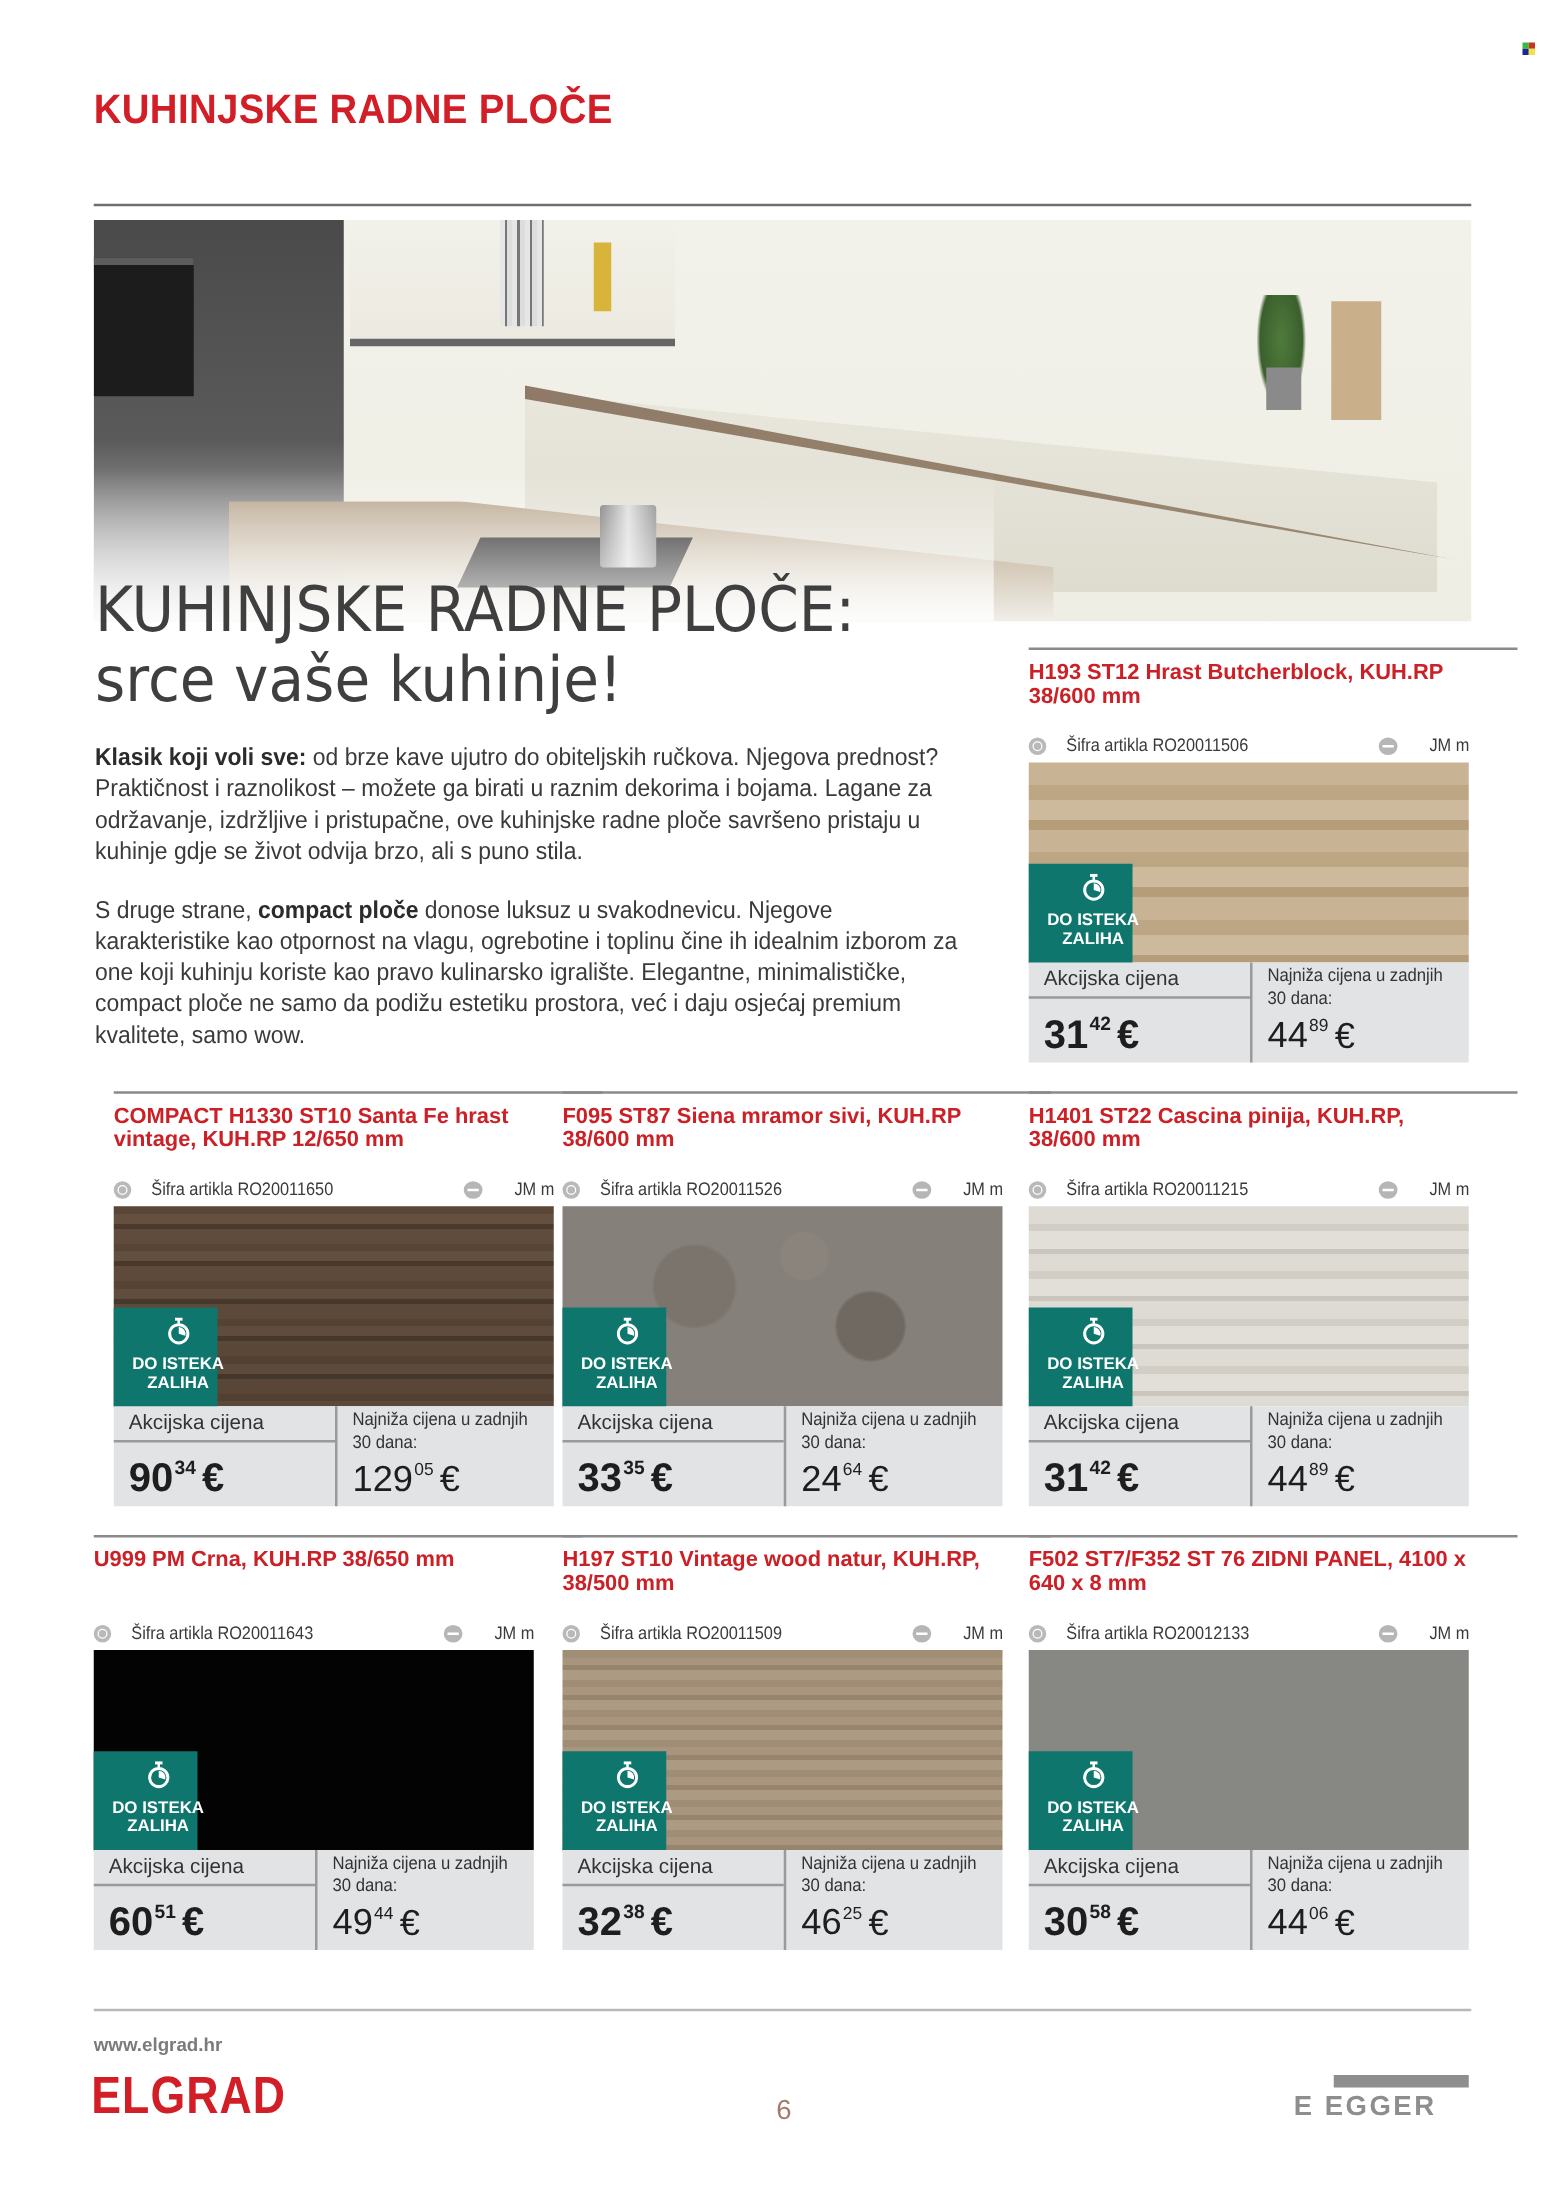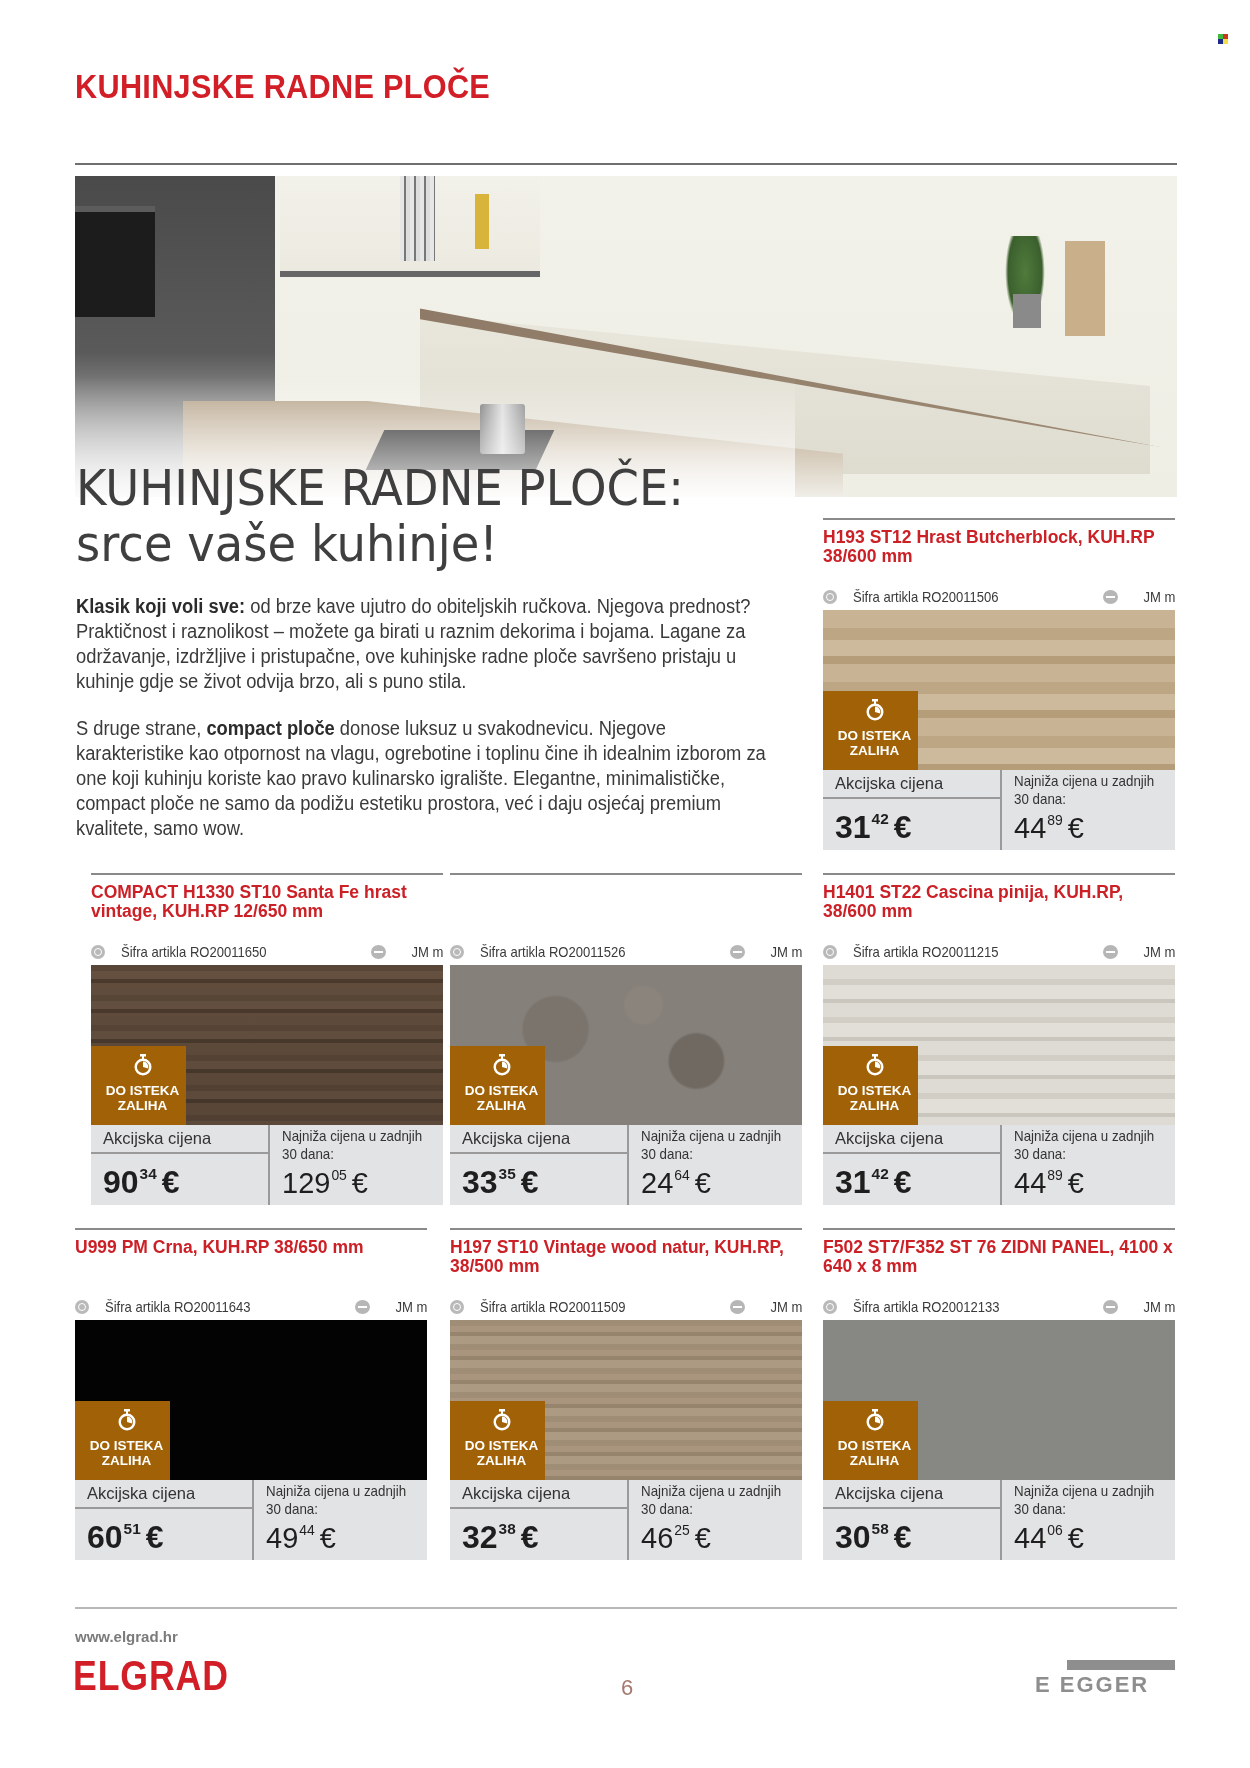--- a/index.html
+++ b/index.html
@@ -26,32 +26,32 @@
   .hero .pot2{position:absolute;left:938px;top:118px;width:28px;height:34px;background:#8a8a8a;}
   .hero .board{position:absolute;left:990px;top:65px;width:40px;height:95px;background:#c9b08b;}
   .hero .fade{position:absolute;left:0;top:200px;width:720px;height:121px;background:linear-gradient(180deg,rgba(255,255,255,0) 0%,rgba(255,255,255,0.85) 100%);}
   
   .headline{left:76px;top:460px;font-family:"DejaVu Sans",sans-serif;font-size:50px;line-height:56px;color:#3f3f3f;font-weight:normal;letter-spacing:0px;transform:scaleX(0.93);transform-origin:left;}
   .headline .l2{display:block;}
   .body-text{left:76px;top:594px;width:740px;font-size:19.5px;line-height:25px;color:#3a3a3a;font-family:"Liberation Sans",sans-serif;transform:scaleX(0.94);transform-origin:left;}
   .body-text p{margin:0 0 22px 0;}
   .body-text b{font-weight:bold;color:#2b2b2b;}
   
-  .card{position:absolute;width:352px;height:335px;}
+  .card{position:absolute;width:352px;height:335px;padding-left:39px;}
   .card .divider{position:absolute;left:0;top:0;width:100%;height:2px;background:#8a8a8a;}
   .card .title{position:absolute;left:0;top:10px;width:352px;font-size:17.5px;line-height:19px;font-weight:bold;color:#cc2027;}
   .card .info{position:absolute;left:0;top:71px;width:352px;height:20px;font-size:14.5px;color:#3a3a3a;}
   .card .info .search-ic{position:absolute;left:0;top:1px;width:14px;height:14px;border-radius:50%;background:#b9b9b9;}
   .card .info .search-ic::after{content:"";position:absolute;left:3px;top:3px;width:6px;height:6px;border:1.5px solid #fff;border-radius:50%;}
   .card .info .code{position:absolute;left:30px;top:0;transform:scaleX(0.9);transform-origin:left;}
   .card .info .unit-ic{position:absolute;left:280px;top:1px;width:15px;height:14px;border-radius:50%;background:#b6b6b6;}
   .card .info .unit-ic::after{content:"";position:absolute;left:3px;top:6px;width:9px;height:1.5px;background:#fff;}
   .card .info .unit{position:absolute;right:0;top:0;transform:scaleX(0.9);transform-origin:right;}
   .card .swatch{position:absolute;left:0;top:92px;width:352px;height:160px;}
-  .card .badge{position:absolute;left:0;top:173px;width:95px;height:80px;background:#a16207;color:#fff;text-align:center;}
+  .card .badge{position:absolute;left:0;top:173px;width:83px;height:80px;background:#0f766e;color:#fff;text-align:center;}
   .card .badge .watch{position:absolute;left:43px;top:8px;width:18px;height:22px;}
   .card .badge .bt{position:absolute;left:0;top:38px;width:103px;font-size:13.5px;line-height:14.5px;font-weight:bold;}
   .card .prices{position:absolute;left:0;top:252px;width:352px;height:80px;background:#e2e3e5;}
   .card .prices .left{position:absolute;left:0;top:0;width:177px;height:80px;border-right:2px solid #9a9a9a;}
   .card .prices .left .lbl{position:absolute;left:12px;top:4px;font-size:16.5px;color:#333;}
   .card .prices .left .sep{position:absolute;left:0;top:27px;width:177px;height:2px;background:#9a9a9a;}
   .card .prices .left .val{position:absolute;left:12px;top:39px;font-size:32px;font-weight:bold;color:#1e1e1e;white-space:nowrap;}
   .card .prices .right{position:absolute;left:179px;top:0;width:173px;height:80px;text-decoration:underline;}
   .card .prices .right .lbl{position:absolute;left:12px;top:2px;width:165px;font-size:14.5px;line-height:18px;color:#333;transform:scaleX(0.92);transform-origin:left;}
   .card .prices .right .val{position:absolute;left:12px;top:42px;font-size:29px;color:#1e1e1e;white-space:nowrap;}
@@ -173,20 +173,21 @@
       </div>
       <div class="right">
         <div class="lbl">Najniža cijena u zadnjih 30 dana:</div>
         <div class="val"><span>129</span><sup>05</sup><span class="eur">€</span></div>
       </div>
     </div>
   </div>
 
   <div class="card" style="left: 450px; top: 873px;">
     <div class="divider"></div>
+    <div class="title">F095 ST87 Siena mramor sivi, KUH.RP 38/600 mm</div>
     <div class="info">
       <span class="search-ic"></span>
       <span class="code"><span>Šifra artikla</span> <span>RO20011526</span></span>
       <span class="unit-ic"></span>
       <span class="unit">JM m</span>
     </div>
     <div class="swatch sw-marble"></div>
     <div class="badge">
       <svg class="watch" viewBox="0 0 18 22">
         <rect x="6" y="0" width="6" height="2.5" fill="#fff"></rect>

